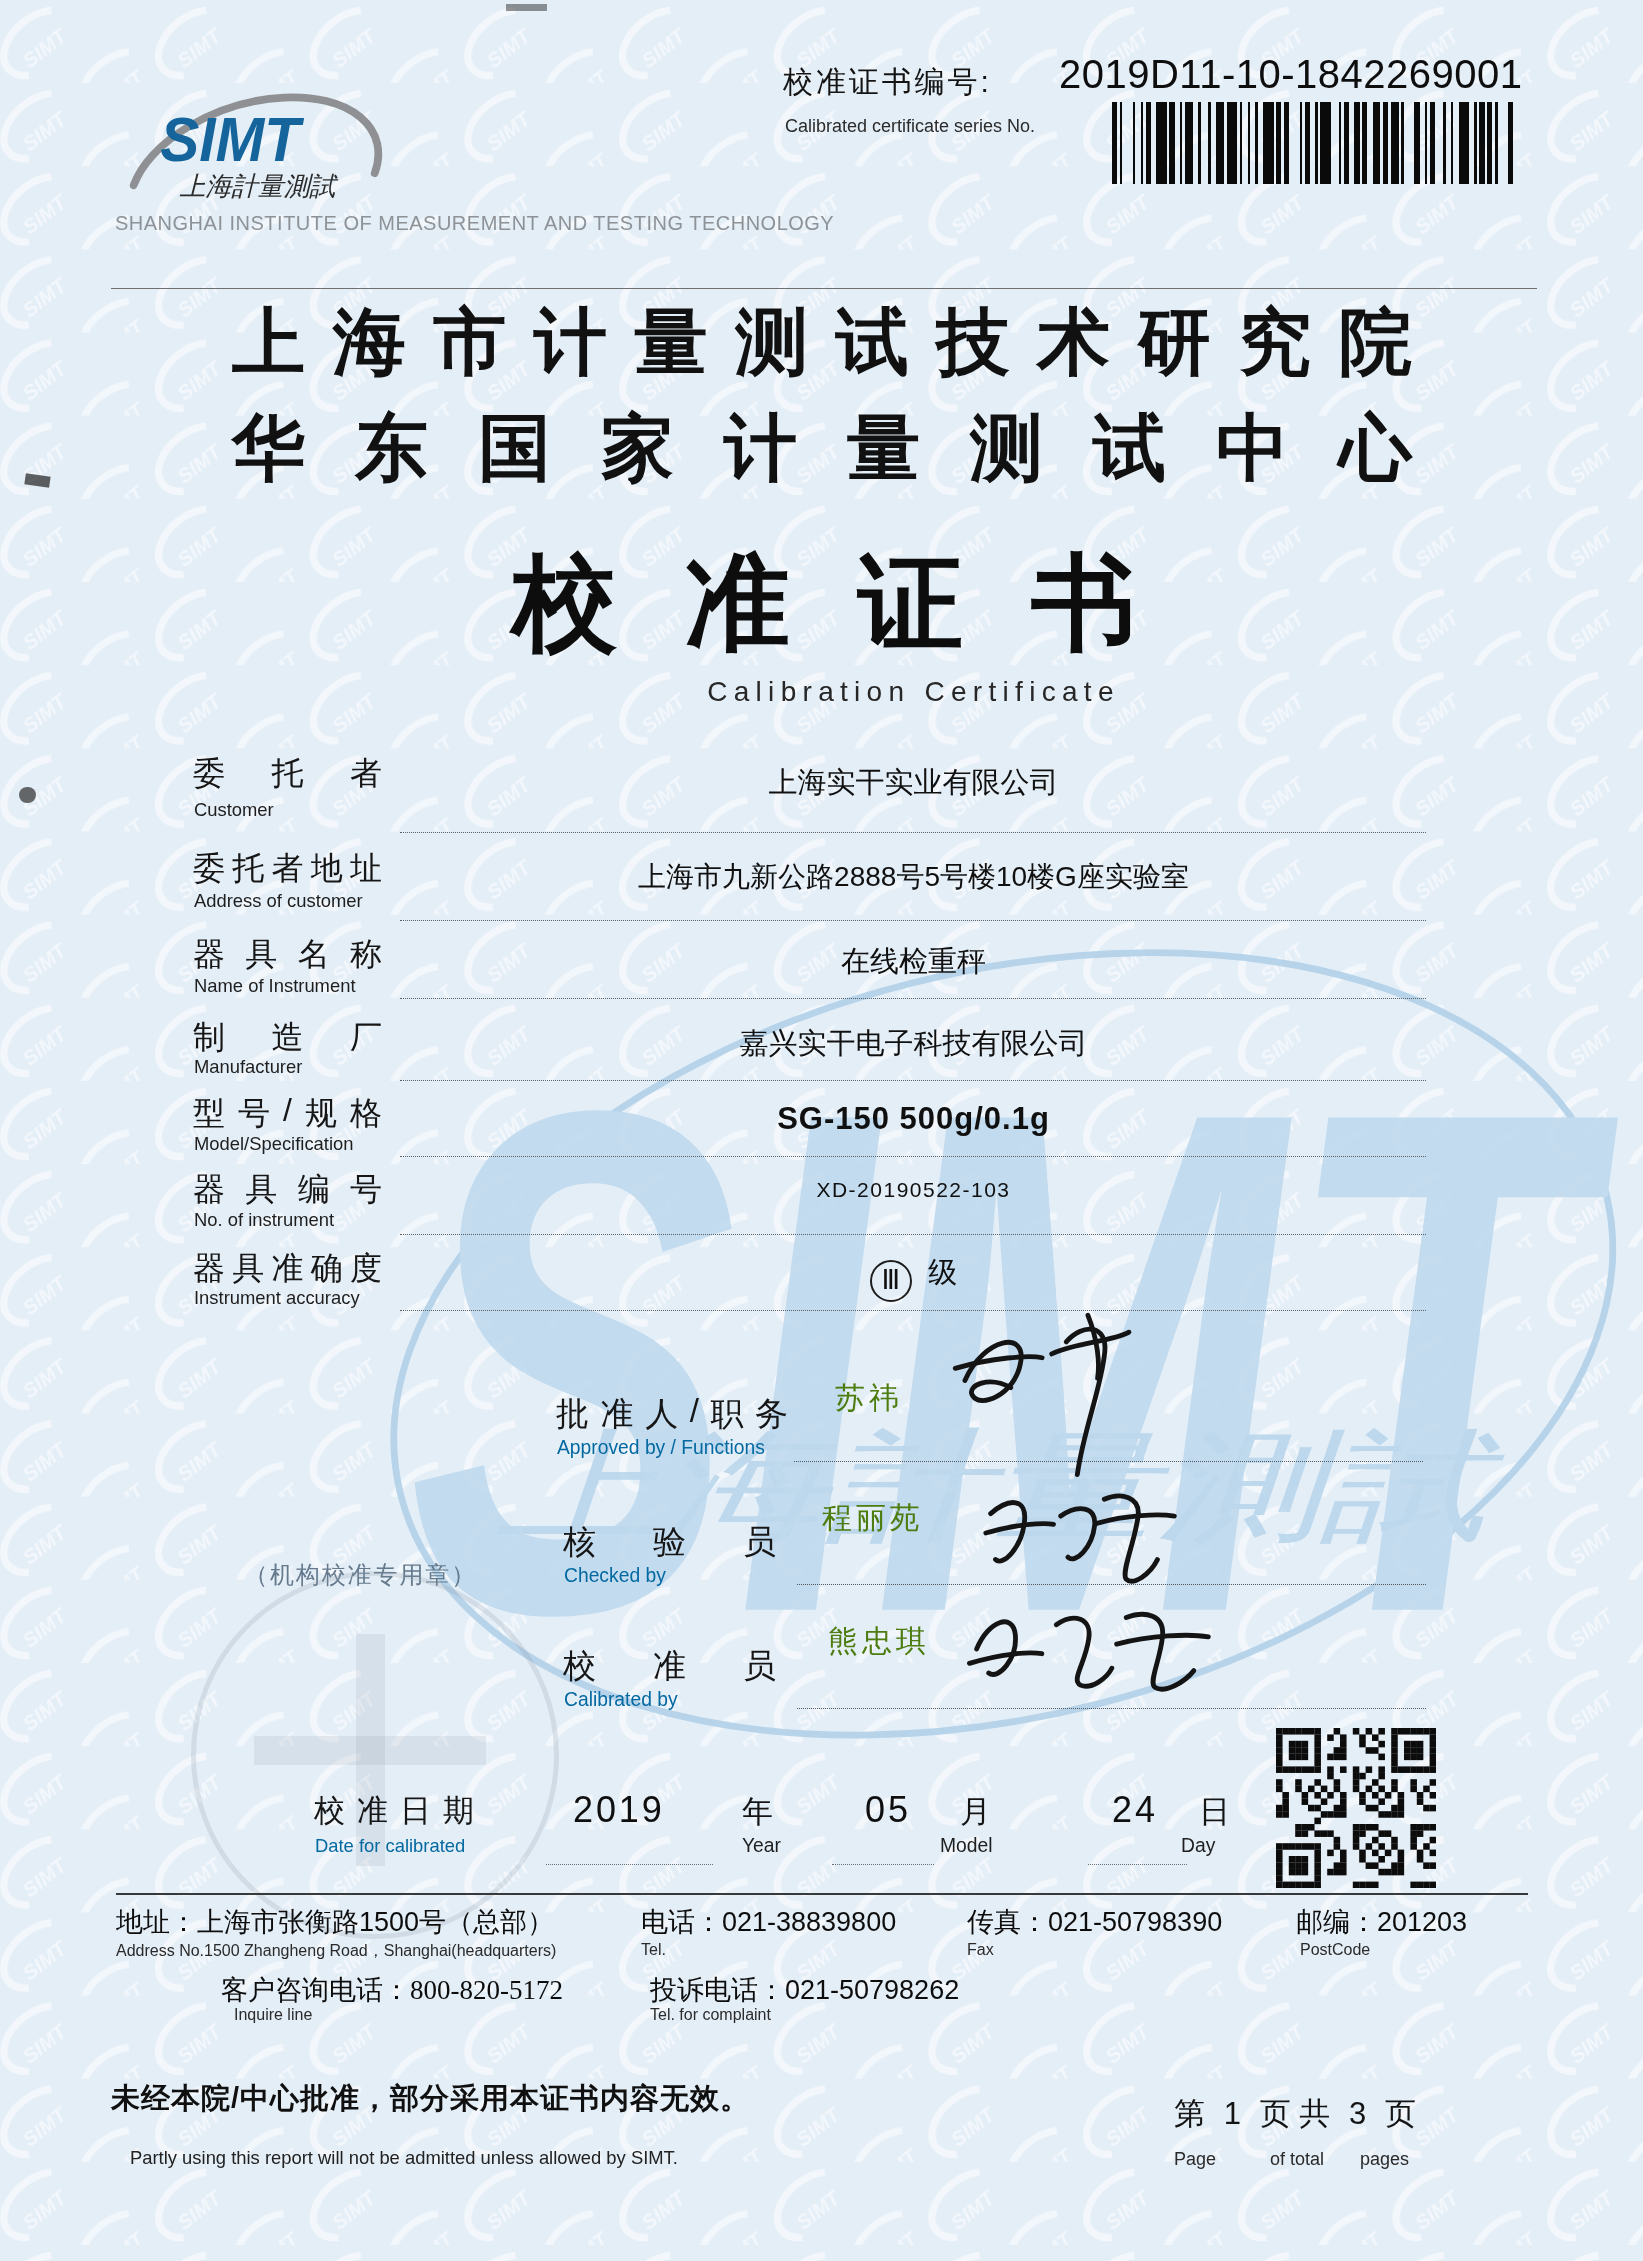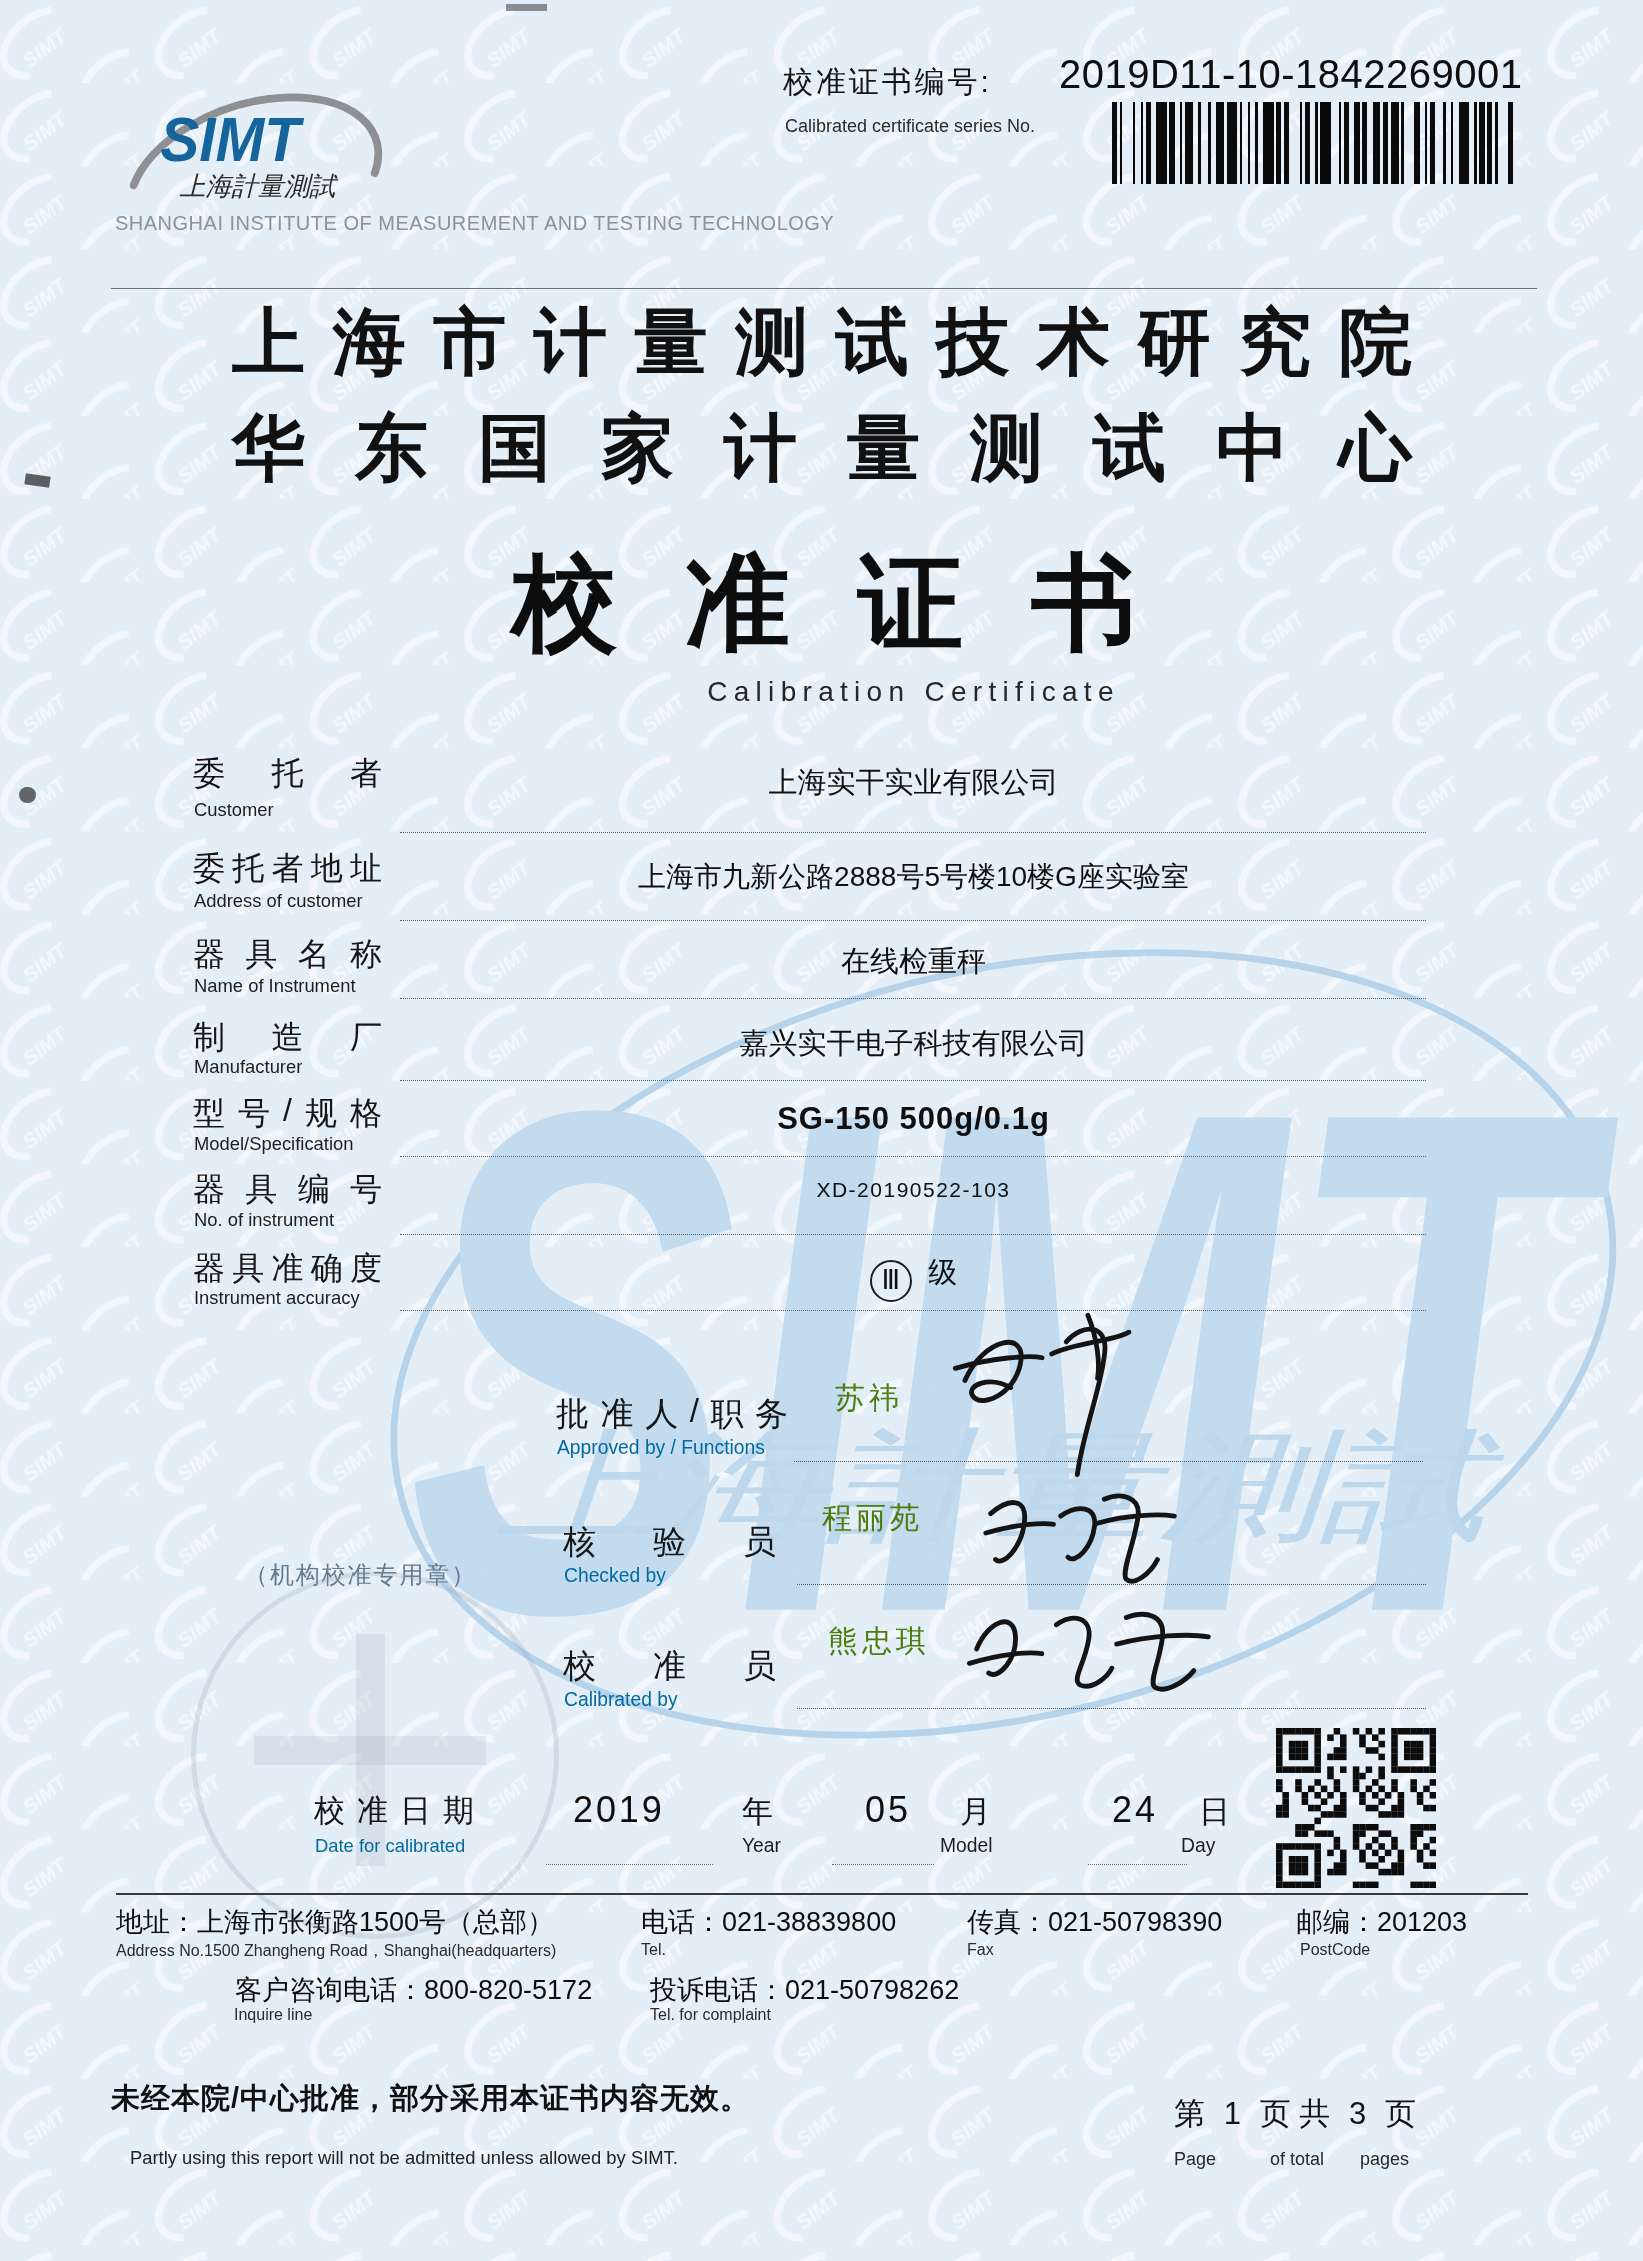--- a/index.html
+++ b/index.html
@@ -667,21 +667,21 @@
   <div class="ft-zh" style="left:116px;top:1904px;">地址：上海市张衡路1500号（总部）</div>
   <div class="ft-zh" style="left:641px;top:1904px;">电话：021-38839800</div>
   <div class="ft-zh" style="left:967px;top:1904px;">传真：021-50798390</div>
   <div class="ft-zh" style="left:1296px;top:1904px;text-align:right;">邮编：201203</div>
 
   <div class="ft-en" style="left:116px;top:1941px;">Address No.1500 Zhangheng Road，Shanghai(headquarters)</div>
   <div class="ft-en" style="left:641px;top:1941px;">Tel.</div>
   <div class="ft-en" style="left:967px;top:1941px;">Fax</div>
   <div class="ft-en" style="left:1300px;top:1941px;">PostCode</div>
 
-  <div class="ft-zh" style="left:235px;top:1972px;">客户咨询电话：800-820-5172</div>
+  <div class="ft-zh" style="left:221px;top:1972px;font-family:Liberation Serif, serif;">客户咨询电话：800-820-5172</div>
   <div class="ft-zh" style="left:650px;top:1972px;">投诉电话：021-50798262</div>
   <div class="ft-en" style="left:234px;top:2006px;">Inquire line</div>
   <div class="ft-en" style="left:650px;top:2006px;">Tel. for complaint</div>
 
   <div class="disc-zh">未经本院/中心批准，部分采用本证书内容无效。</div>
   <div class="disc-en">Partly using this report will not be admitted unless allowed by SIMT.</div>
 
   <div class="pages-zh">
     <span>第</span>
       <span>1</span>

